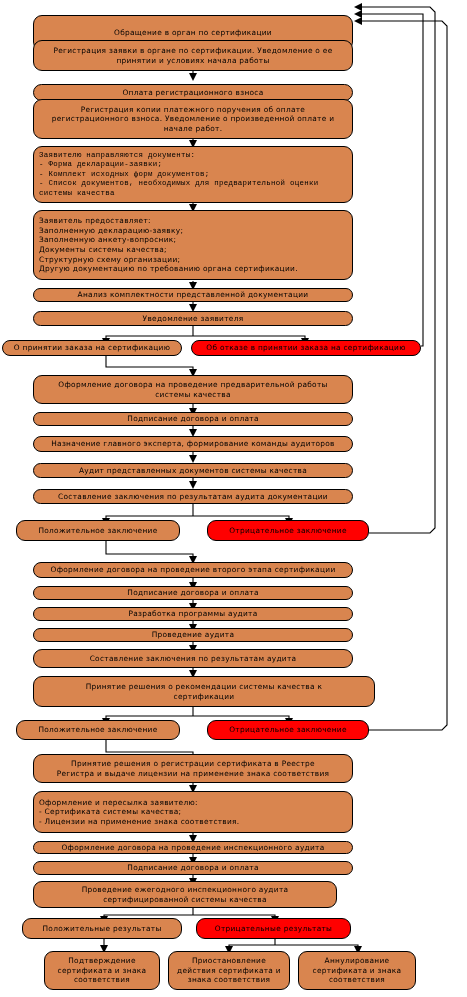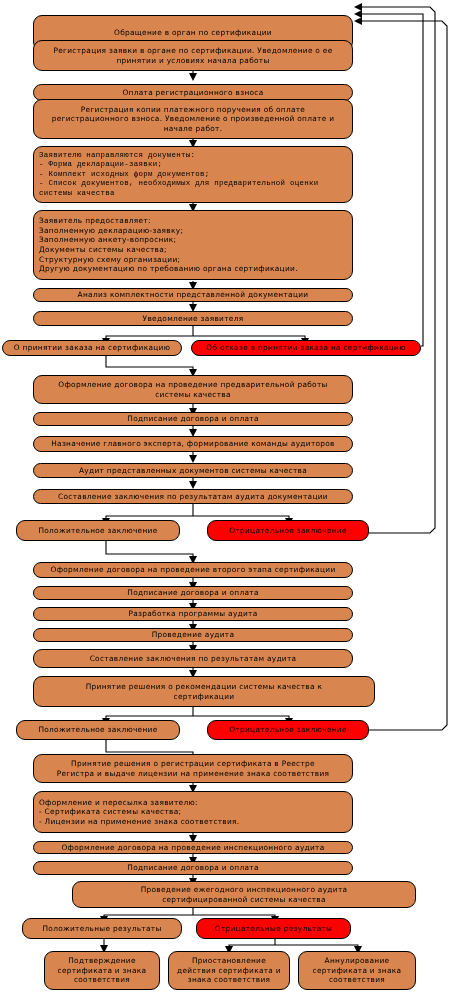--- a/index.html
+++ b/index.html
@@ -309,21 +309,21 @@
     </div>
 
   <div class="node" style="left:33px;top:841px;width:320px;height:13px;">
     <span class="txt">Оформление  договора  на  проведение  инспекционного  аудита</span>
     </div>
 
   <div class="node" style="left:33px;top:861px;width:320px;height:14px;">
     <span class="txt">Подписание  договора  и  оплата</span>
     </div>
 
-  <div class="node" style="left:33px;top:881px;width:344px;height:27px;margin-left:39px;">
+  <div class="node" style="left:33px;top:881px;width:304px;height:27px;">
     <span class="txt">Проведение  ежегодного   инспекционного   аудита
 сертифицированной   системы  качества</span>
     </div>
 
   <div class="node" style="left:22px;top:918px;width:160px;height:21px;">
     <span class="txt">Положительные   результаты</span>
     </div>
 
   <div class="node neg" style="left:196px;top:918px;width:155px;height:21px;">
     <span class="txt">Отрицательные   результаты</span>

